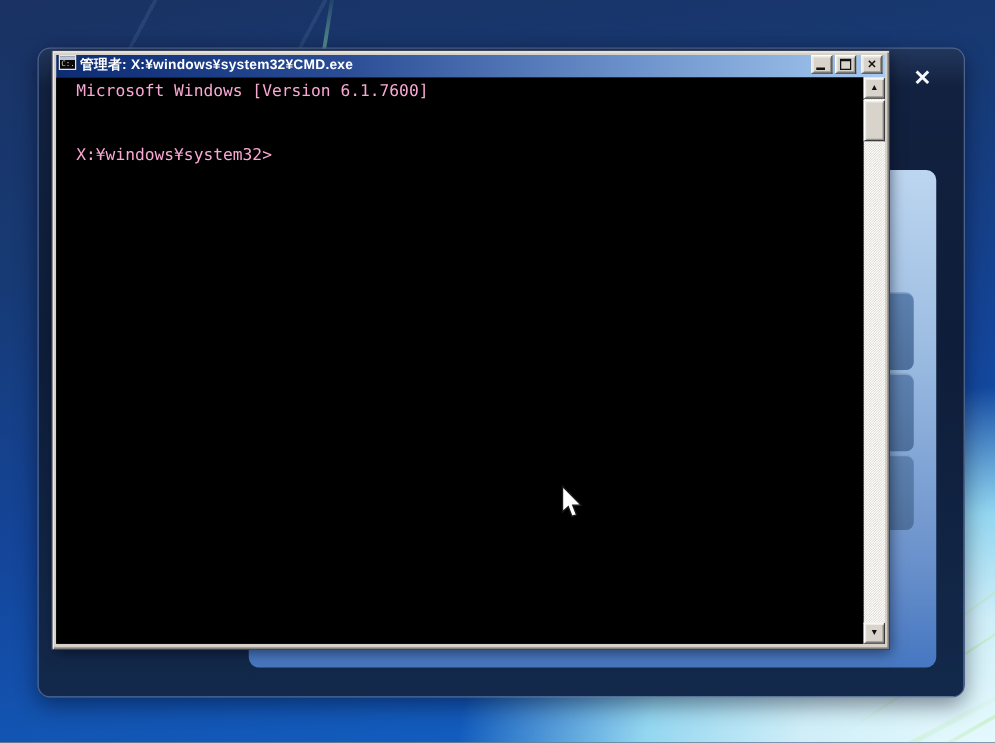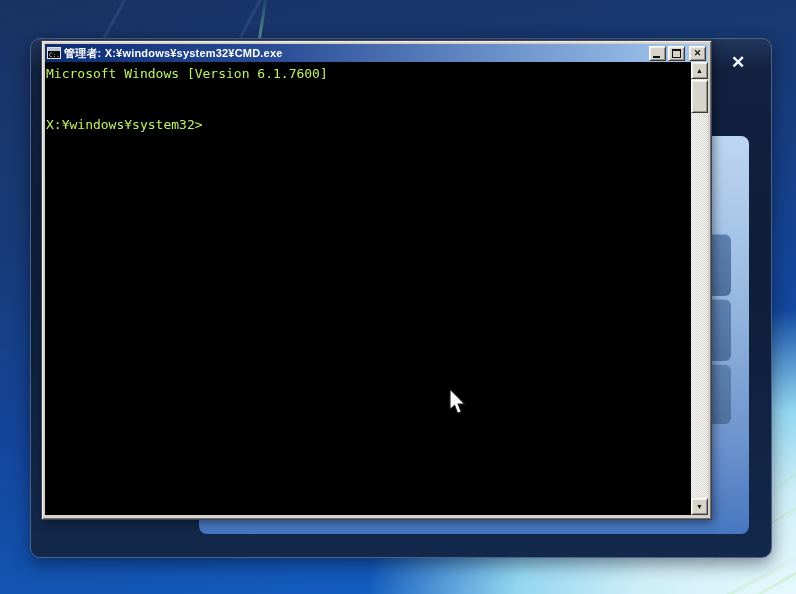--- a/index.html
+++ b/index.html
@@ -34,42 +34,42 @@
   .setup-btn { position:absolute; width:148px; border-radius:6px;
     background:linear-gradient(to bottom, #5d81b0, #4f719d); box-shadow:inset 0 1px 0 rgba(255,255,255,0.25); }
   .setup-btn.b1 { left:552px; top:195px; height:62px; }
   .setup-btn.b2 { left:552px; top:260px; height:62px; }
   .setup-btn.b3 { left:552px; top:325px; height:60px; }
 
   
   .cmd-window { position:absolute; left:42px; top:41px; width:669px; height:478px;
     background:#d6d2ca; padding:3px;
     box-shadow:0 0 0 1px #39435c, inset 1px 1px 0 #f4f2ee, inset -1px -1px 0 #72706b, 2px 3px 10px rgba(0,0,15,0.5); }
-  .titlebar { position:relative; height:18px; display:flex; align-items:center;
+  .titlebar { position:relative; height:18px; display:flex; align-items:flex-start;
     background:linear-gradient(to right, #0c2c74 0%, #2a4d96 35%, #6d93cc 70%, #a6caf0 100%);
     padding-left:2px; }
   .cmd-icon { width:14px; height:12px; background:#0a0a0a; border:1px solid #e8e6e0;
     margin-right:3px; position:relative; flex:0 0 auto; }
   .cmd-icon::before { content:""; position:absolute; left:0; top:0; right:0; height:3px; background:#b8c4d8; }
   .cmd-icon::after { content:"C:."; position:absolute; left:1px; top:3px; font-size:6px; line-height:7px; color:#cfcfcf; font-family:"DejaVu Sans Mono", monospace; }
   .title-text { color:#ffffff; font-size:11px; font-weight:bold; letter-spacing:0.2px;
     white-space:nowrap; overflow:hidden; flex:1 1 auto; }
   .tb-buttons { display:flex; align-items:center; gap:2px; padding-right:2px; flex:0 0 auto; }
   .tbtn { width:17px; height:15px; background:#d8d4cc; position:relative;
     border:1px solid; border-color:#ffffff #3c3c3c #3c3c3c #ffffff;
     box-shadow:inset 1px 1px 0 #efece6, inset -1px -1px 0 #96938c; cursor:default; padding:0; }
   .tbtn.closeb { margin-left:2px; }
   .glyph-min { position:absolute; left:3px; bottom:2px; width:7px; height:2px; background:#111; }
   .glyph-max { position:absolute; left:3px; top:2px; width:9px; height:9px; border:1px solid #111; border-top-width:2px; }
   .glyph-x { position:absolute; left:0; top:0; width:100%; height:100%; font-size:9px; font-weight:bold; color:#111; line-height:13px; text-align:center; }
 
   .client { position:relative; display:flex; height:453px; background:#000; }
   .console { flex:1 1 auto; background:#000000; overflow:hidden; cursor:text; }
   .console pre { font-family:"DejaVu Sans Mono", monospace; font-size:13px; line-height:17px;
-    color:#bef264; padding:3px 0 0 1px; white-space:pre; }
+    color:#f9a8d4; padding:3px 0 0 16px; white-space:pre; }
 
   .scrollbar { flex:0 0 17px; position:relative;
     background-image:linear-gradient(45deg, #d6d2ca 25%, transparent 25%, transparent 75%, #d6d2ca 75%),
                      linear-gradient(45deg, #d6d2ca 25%, transparent 25%, transparent 75%, #d6d2ca 75%);
     background-color:#ffffff; background-size:2px 2px; background-position:0 0, 1px 1px; }
   .sb-btn { position:absolute; left:0; width:17px; height:17px; background:#d8d4cc;
     border:1px solid; border-color:#ffffff #3c3c3c #3c3c3c #ffffff;
     box-shadow:inset 1px 1px 0 #efece6, inset -1px -1px 0 #96938c;
     font-size:7px; color:#111; text-align:center; line-height:15px; cursor:default; }
   .sb-btn.up { top:0; }

